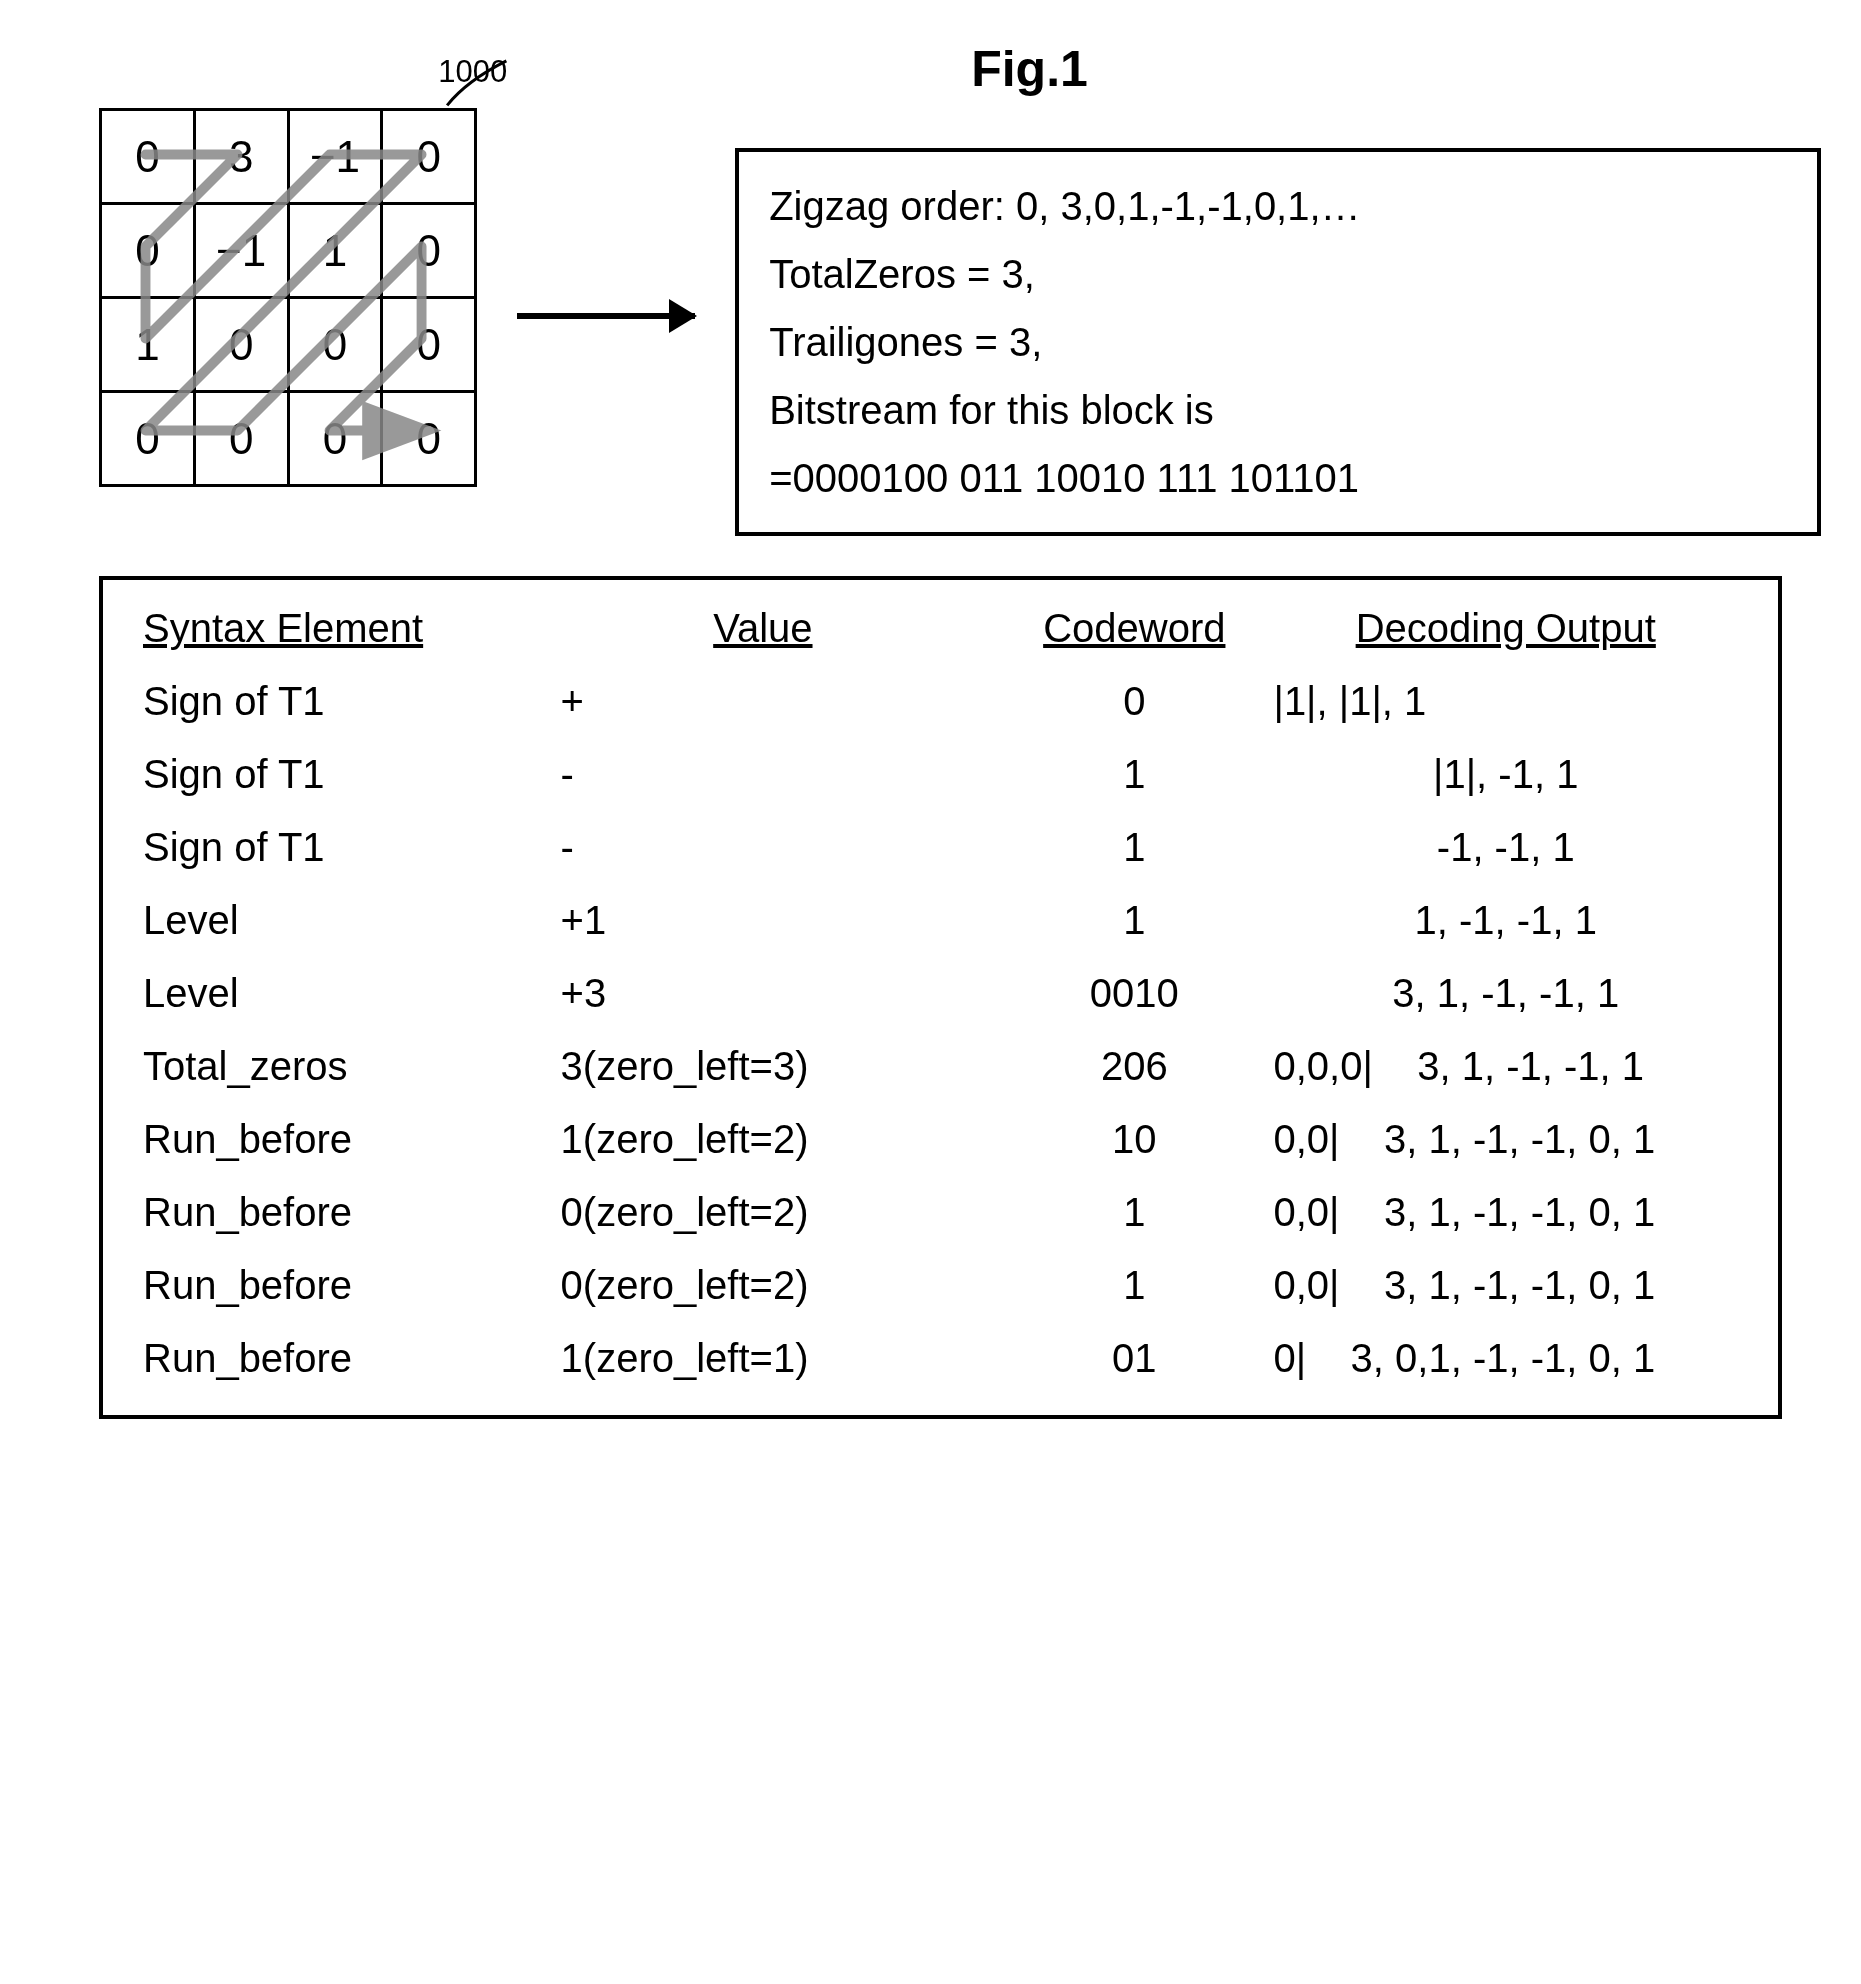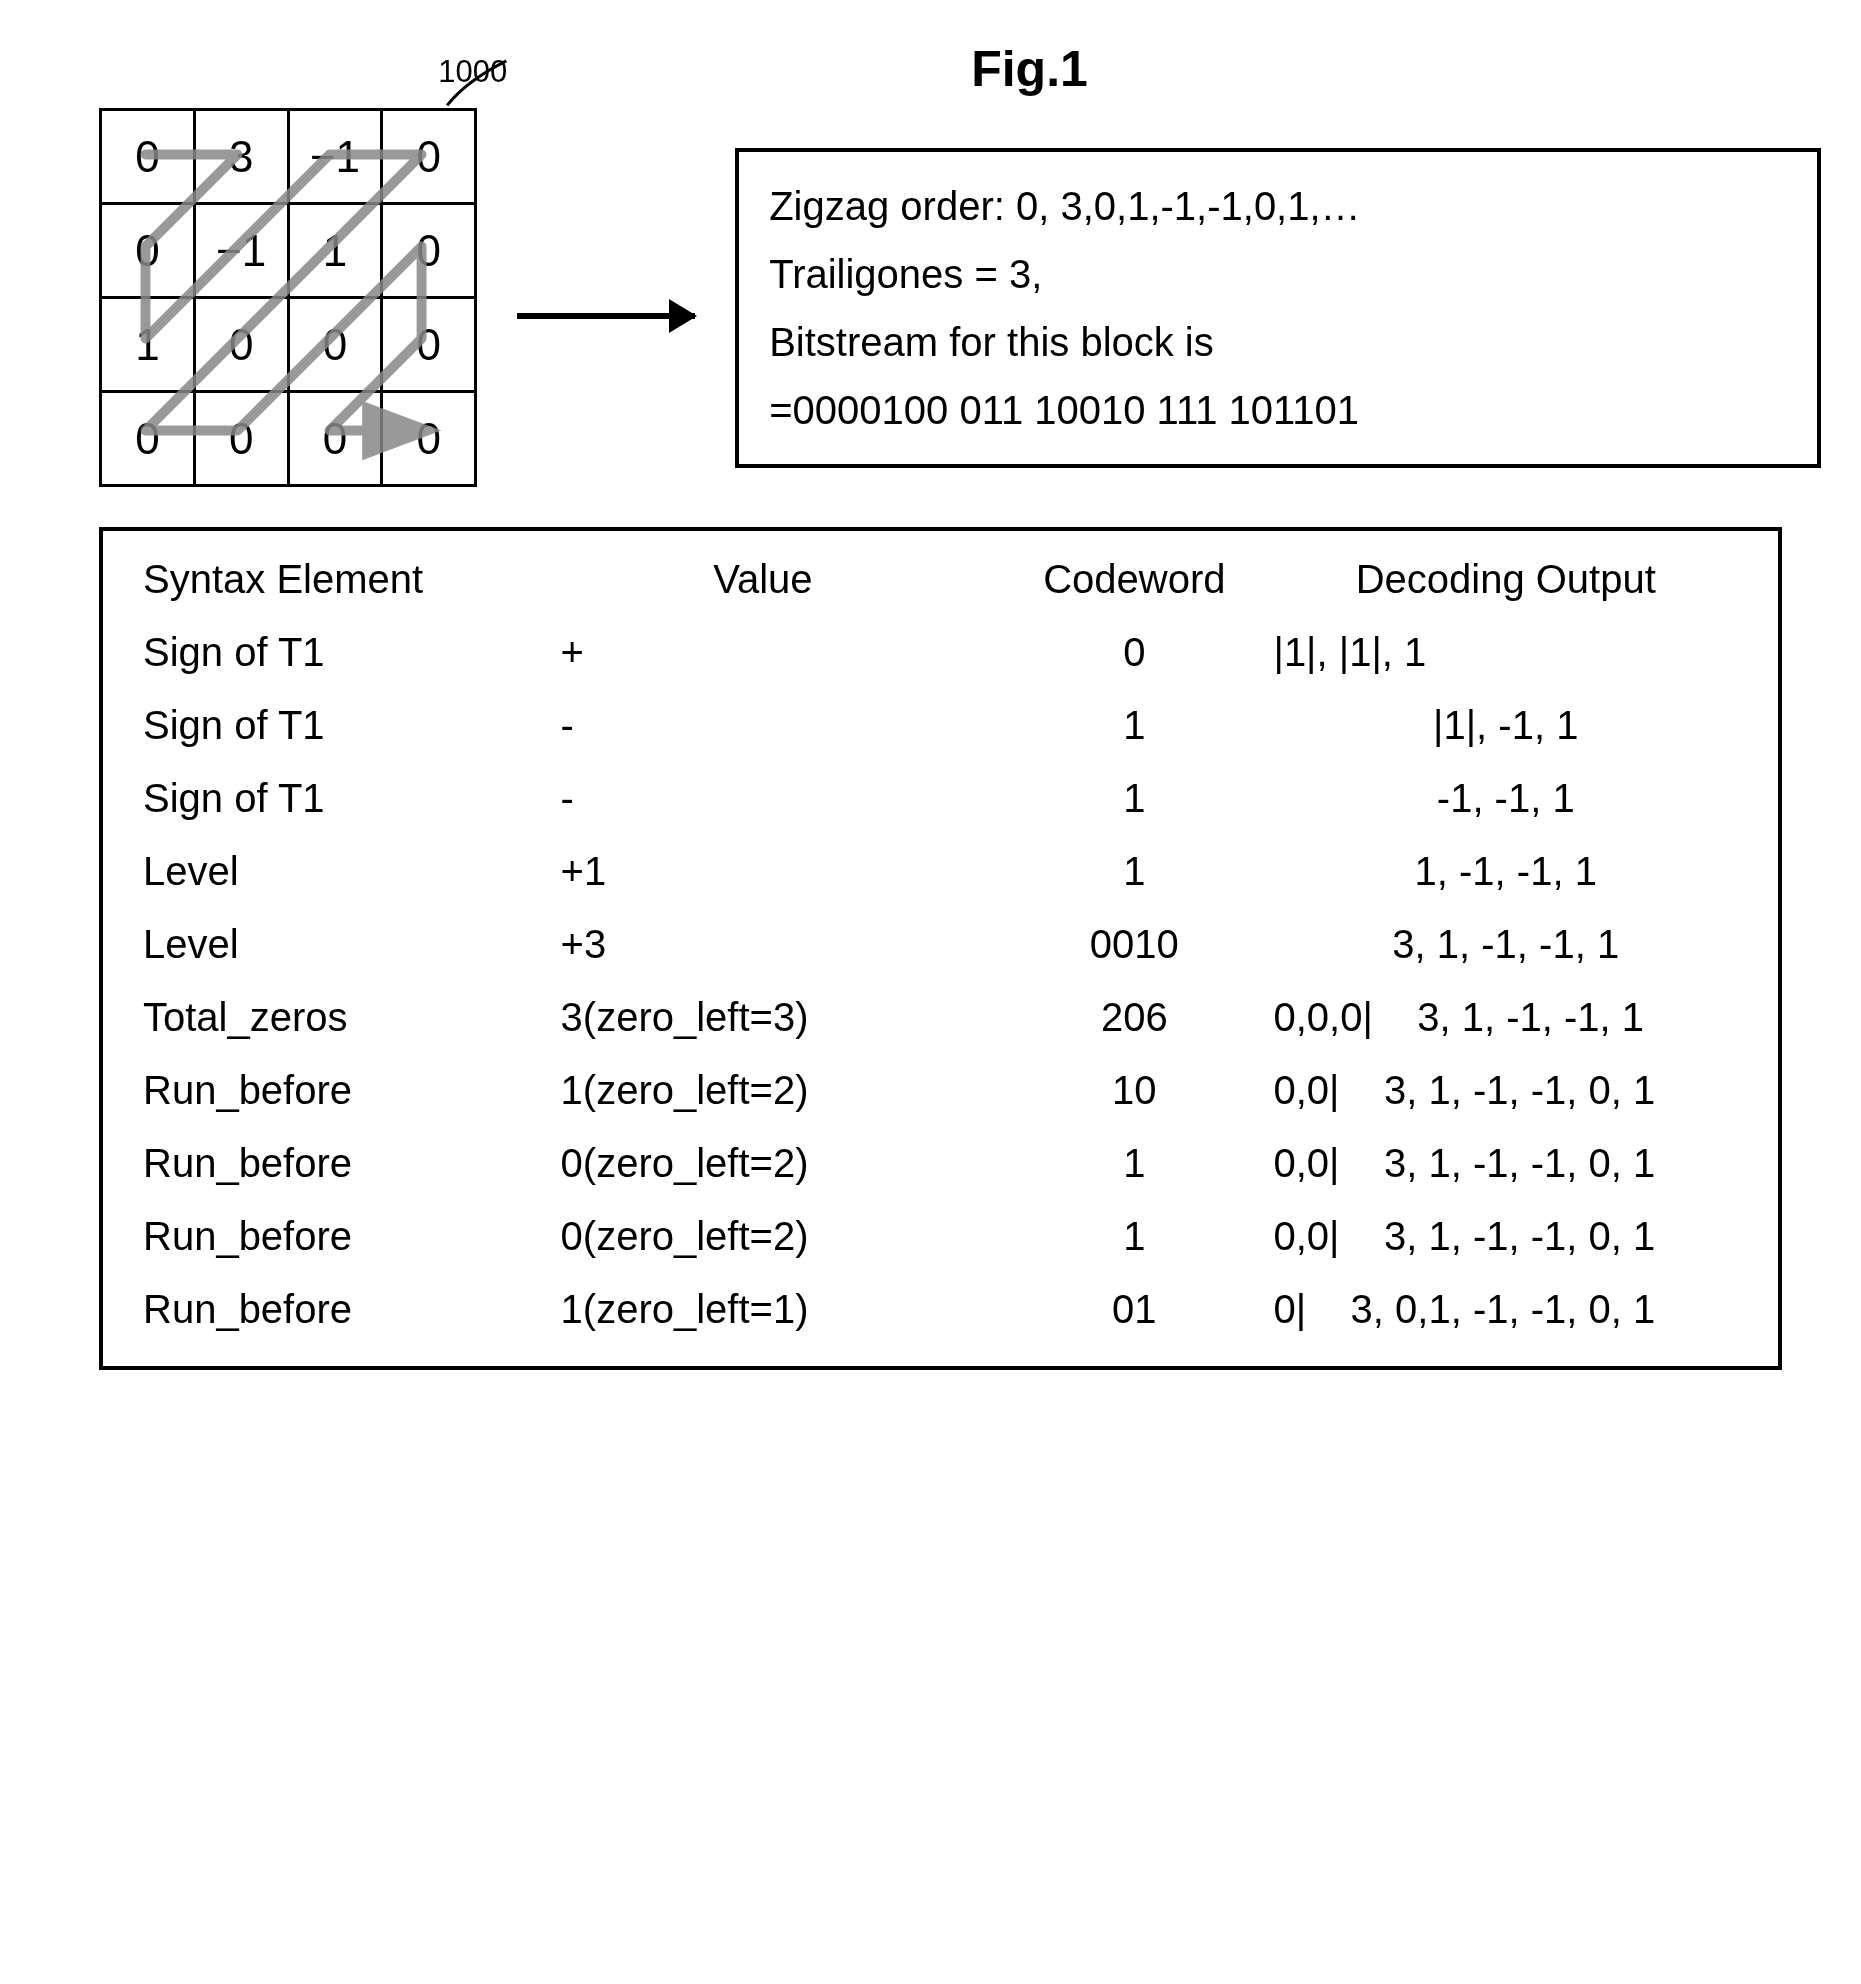--- a/index.html
+++ b/index.html
@@ -89,20 +89,21 @@
     width: 1683px;
     box-sizing: border-box;
   }
   table.syntax {
     width: 100%;
     border-collapse: collapse;
     font-size: 40px;
   }
   table.syntax th {
     text-align: left;
+    text-decoration: underline;
     font-weight: normal;
     padding: 6px 10px 14px 10px;
   }
   table.syntax td {
     padding: 14px 10px;
     vertical-align: top;
   }
   .col-syntax { width: 24%; }
   .col-value  { width: 30%; }
   .col-code   { width: 16%; text-align:center;}
@@ -175,20 +176,21 @@
       </svg>
     </div>
   </div>
 
   <div class="arrow-wrap">
     <div class="arrow"></div>
   </div>
 
   <div class="info-box">
     <div>Zigzag order: 0, 3,0,1,-1,-1,0,1,…</div>
+    <div>TotalZeros = 3,</div>
     <div>Trailigones = 3,</div>
     <div>Bitstream for this block is</div>
     <div>=0000100 011 10010 111 101101</div>
   </div>
 </div>
 
 <div class="syntax-table-wrap">
   <table class="syntax">
     <tbody>
         <tr>

